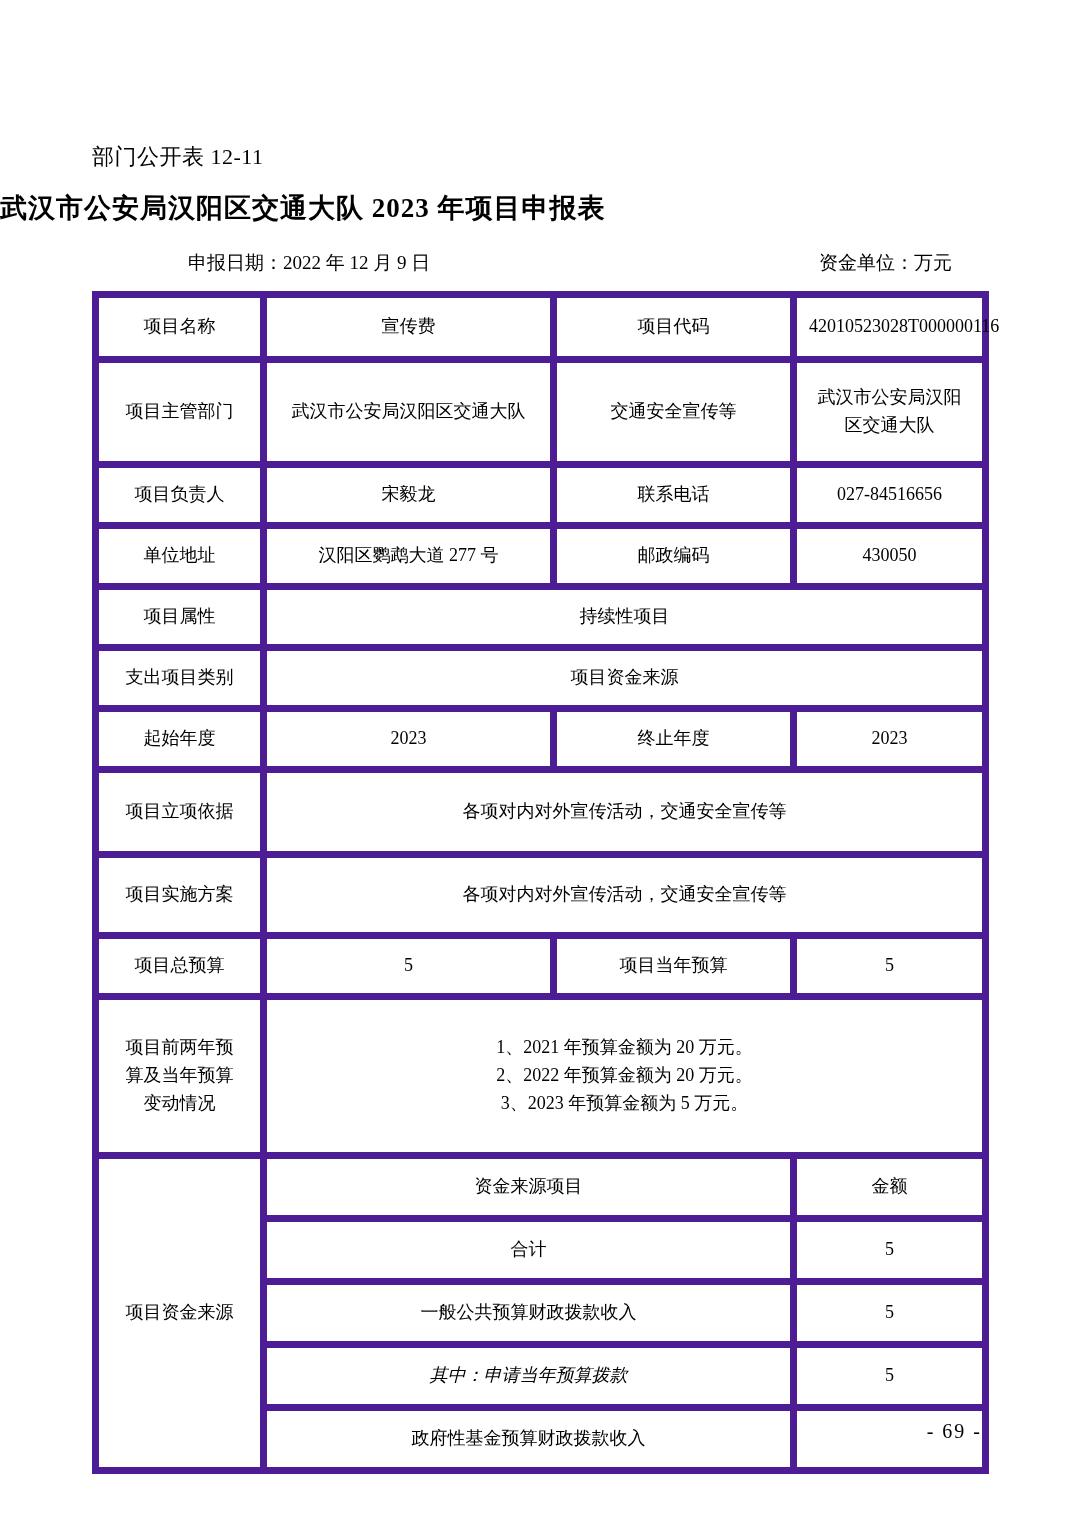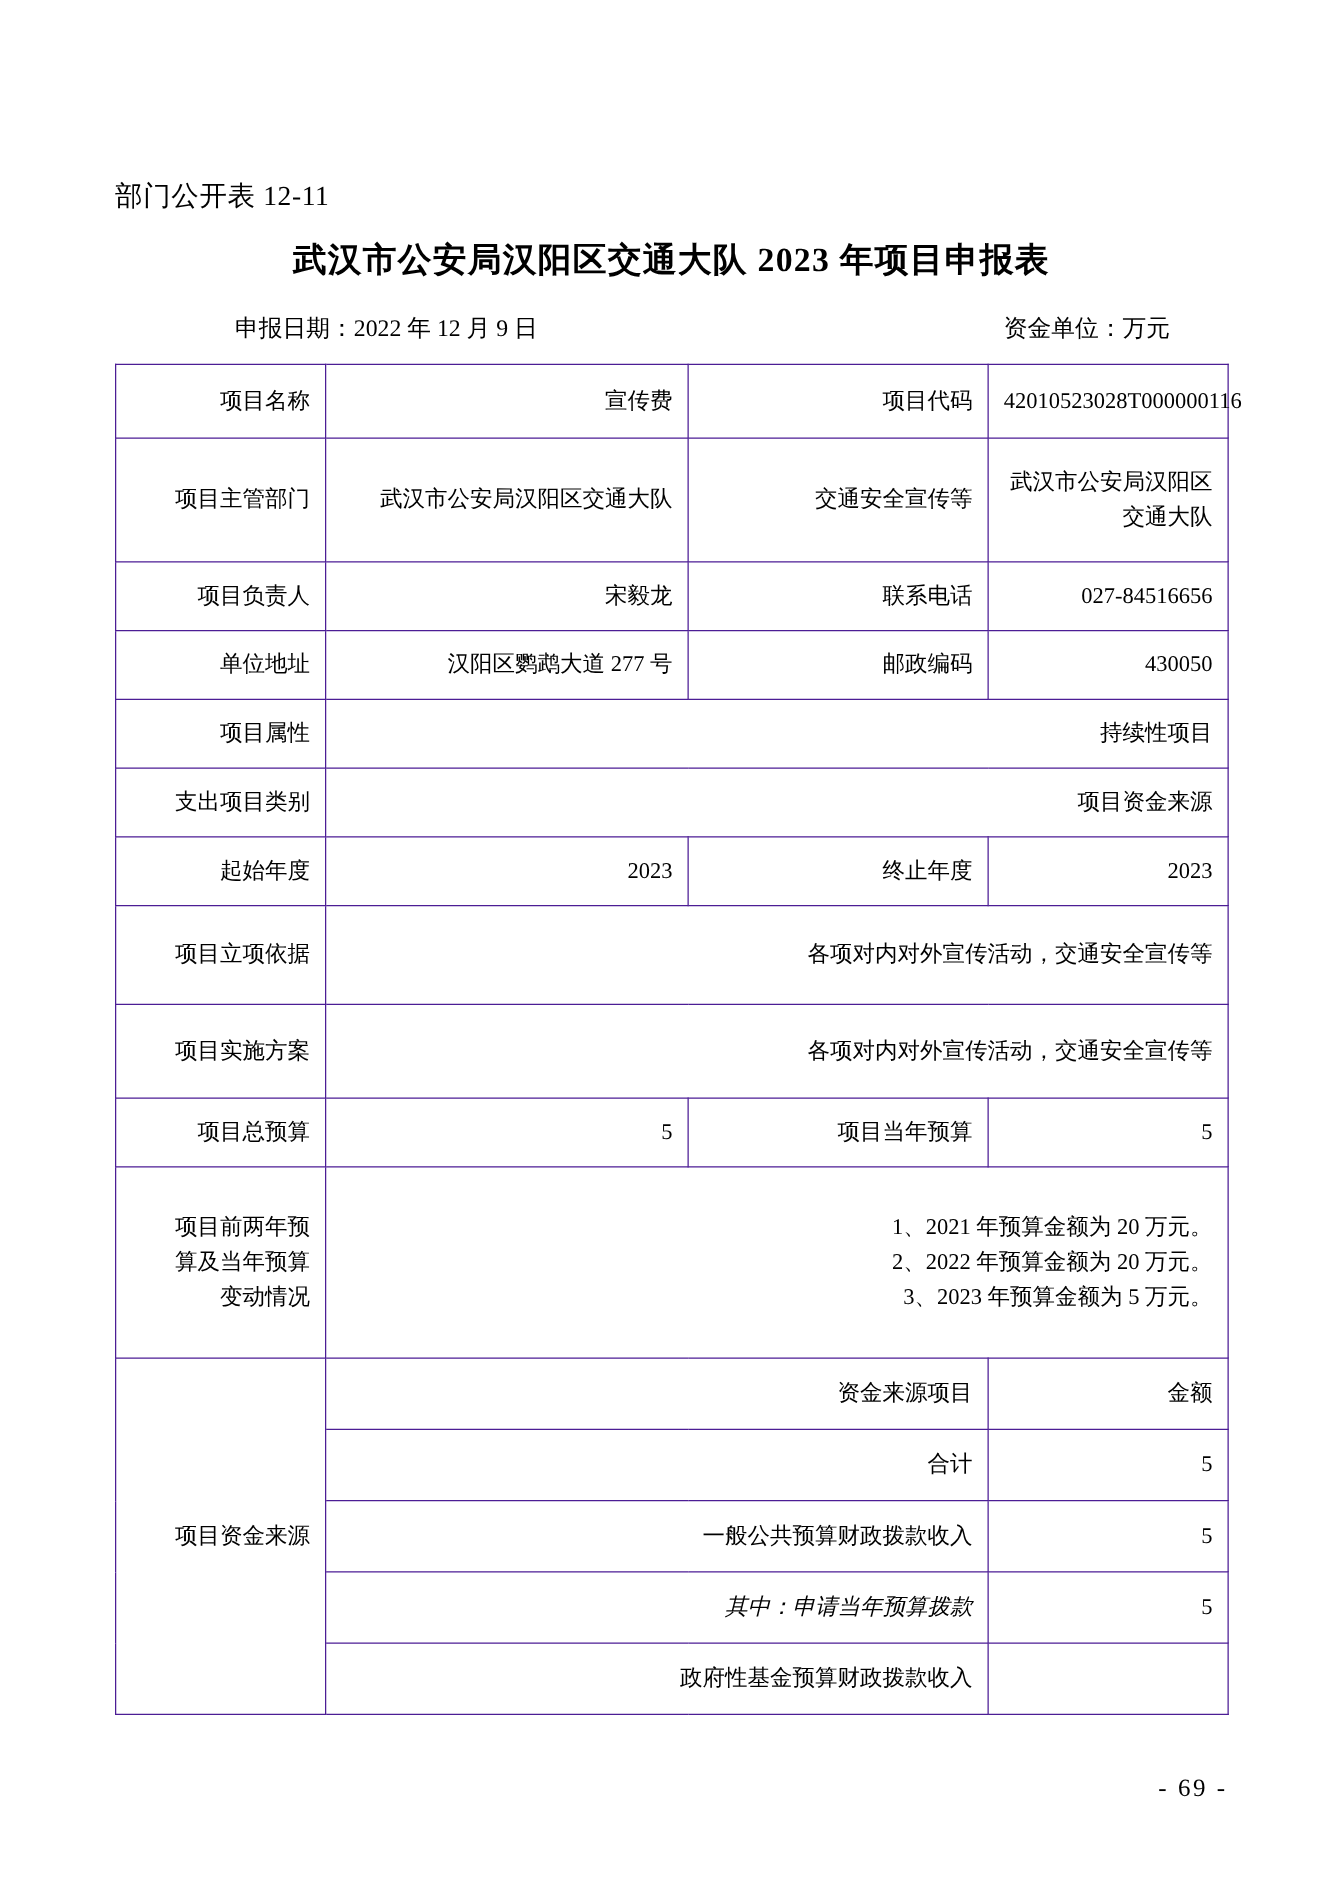--- a/index.html
+++ b/index.html
@@ -26,29 +26,28 @@
     left: 92px;
     top: 142px;
     font-size: 22px;
     letter-spacing: 0.5px;
   }
   .doc-title {
     position: absolute;
     left: 0;
     right: 0;
     top: 190px;
-    text-align: center;
     font-size: 27px;
     font-weight: bold;
     letter-spacing: 1px;
   }
   .meta-row {
     position: absolute;
     left: 92px;
-    right: 100px;
+    right: 84px;
     top: 250px;
     height: 28px;
   }
   .meta-date {
     position: absolute;
     left: 96px;
     top: 0;
     font-size: 19px;
   }
   .meta-unit {
@@ -59,25 +58,25 @@
   }
   table.main {
     position: absolute;
     left: 92px;
     top: 291px;
     width: 890px;
     border-collapse: collapse;
     table-layout: fixed;
   }
   table.main td {
-    border: 1px solid #4c1d95;
+    border: 7px solid #4c1d95;
     font-size: 18px;
     padding: 6px 12px;
     vertical-align: middle;
-    text-align: right;
+    text-align: center;
     line-height: 1.55;
   }
   td.left {
     text-align: left;
     padding-left: 14px;
   }
   td.small {
     font-size: 15px;
   }
   .r1 td { height: 46px; }

